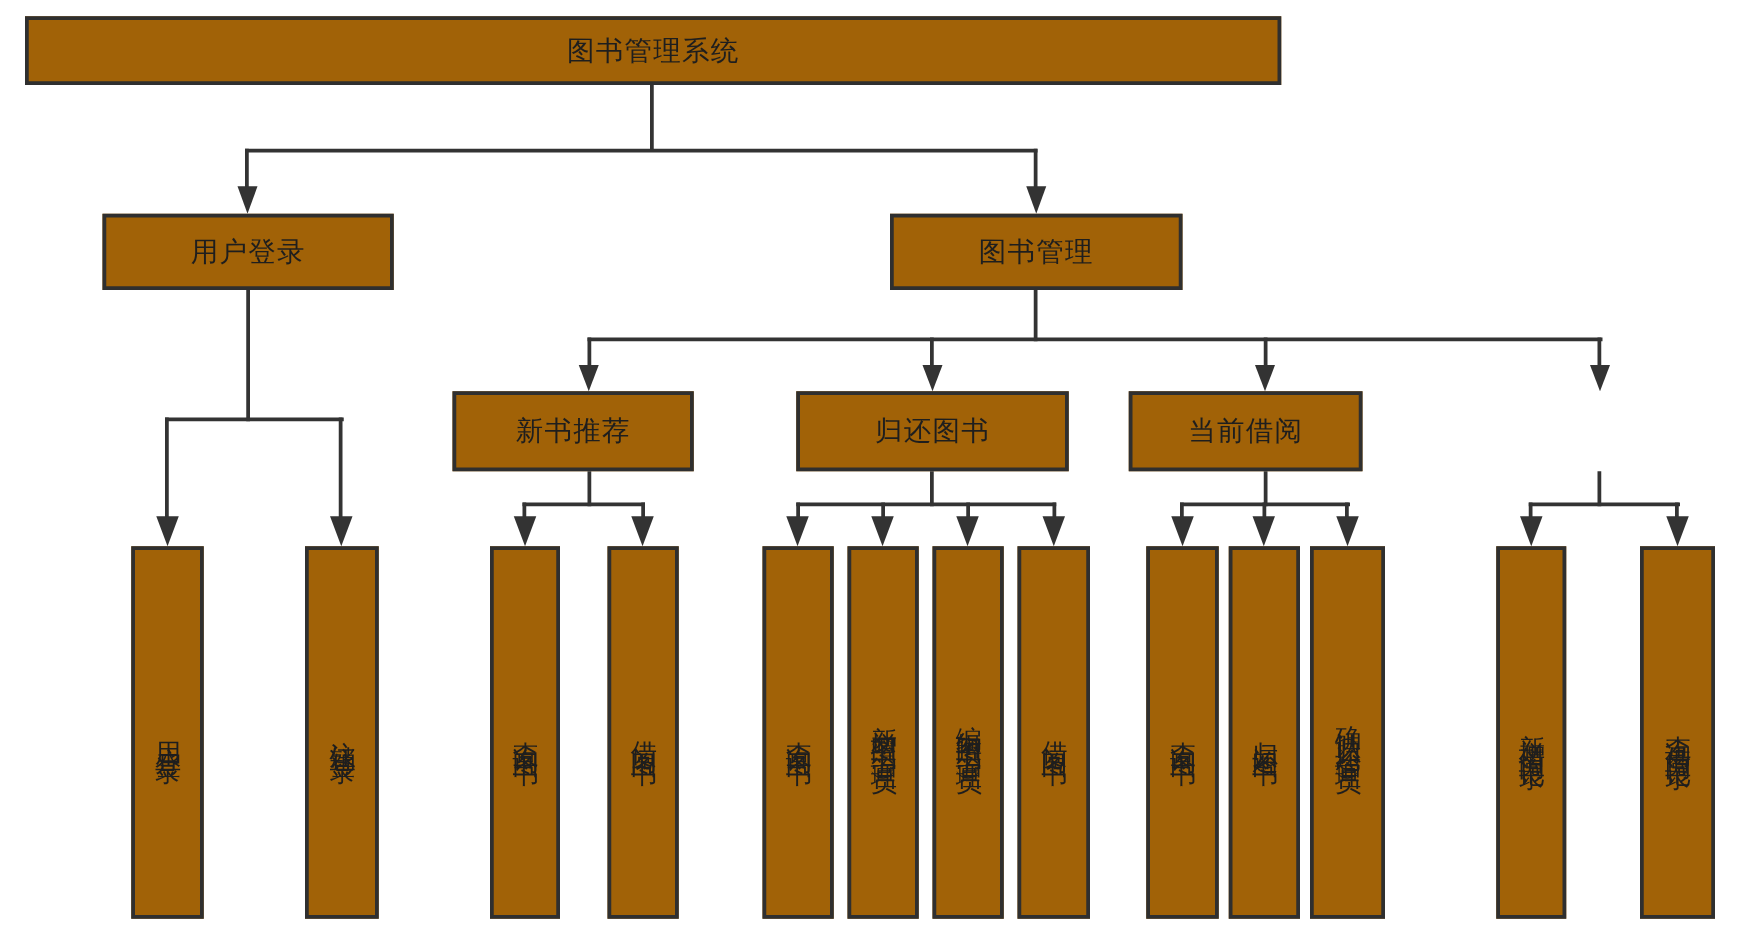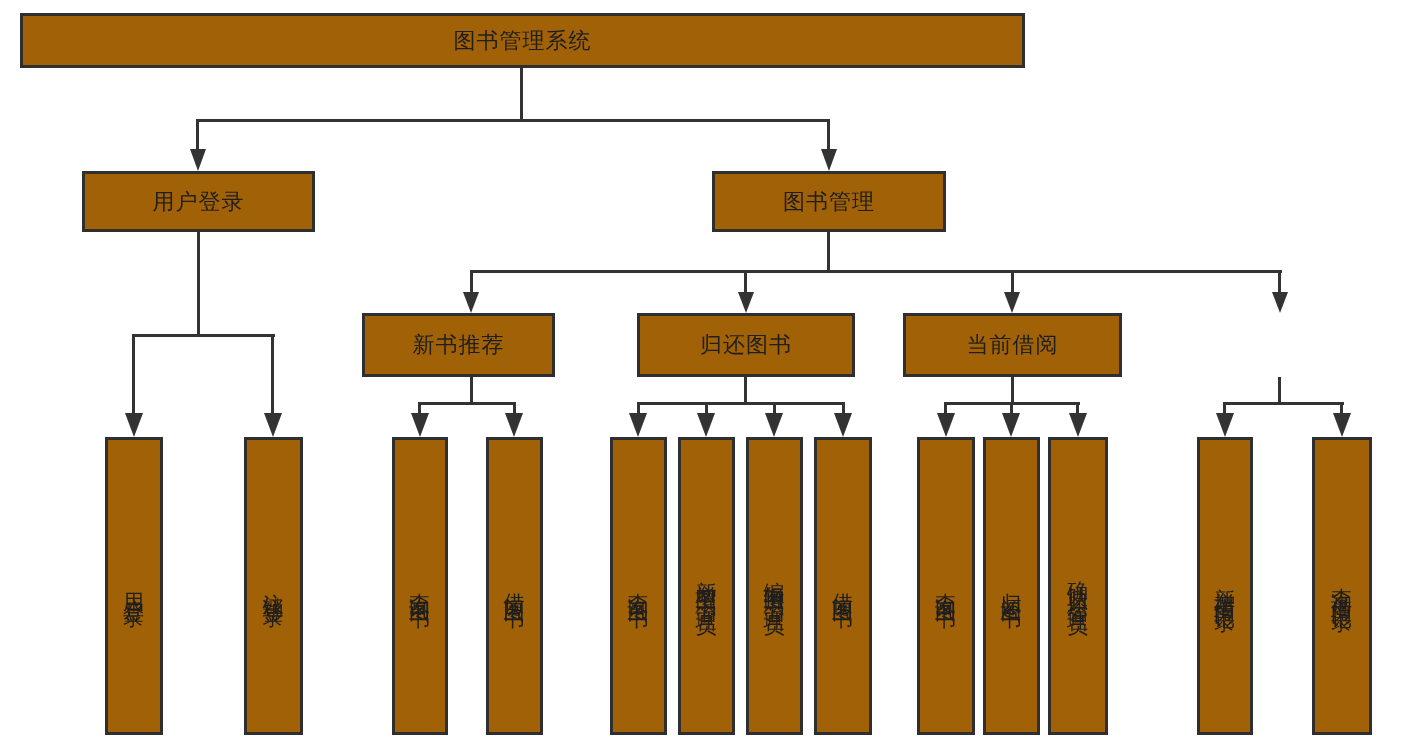--- a/index.html
+++ b/index.html
@@ -70,21 +70,21 @@
   </div>
 
   <div class="box" style="left:362px; top:313px; width:193px; height:64px;justify-content:center;">
     <span class="hlabel">新书推荐</span>
   </div>
 
   <div class="box" style="left:637px; top:313px; width:218px; height:64px;">
     <span class="hlabel">归还图书</span>
   </div>
 
-  <div class="box" style="left:903px; top:313px; width:219px; height:64px;">
+  <div class="box" style="left:903px; top:313px; width:187px; height:64px;">
     <span class="hlabel">当前借阅</span>
   </div>
 
 
   <div class="box leaf" style="left:105px; top:437px; width:58px; height:298px;">
     <span class="vlabel">用户登录</span>
   </div>
 
   <div class="box leaf" style="left:244px; top:437px; width:59px; height:298px;">
     <span class="vlabel">注销登录</span>

